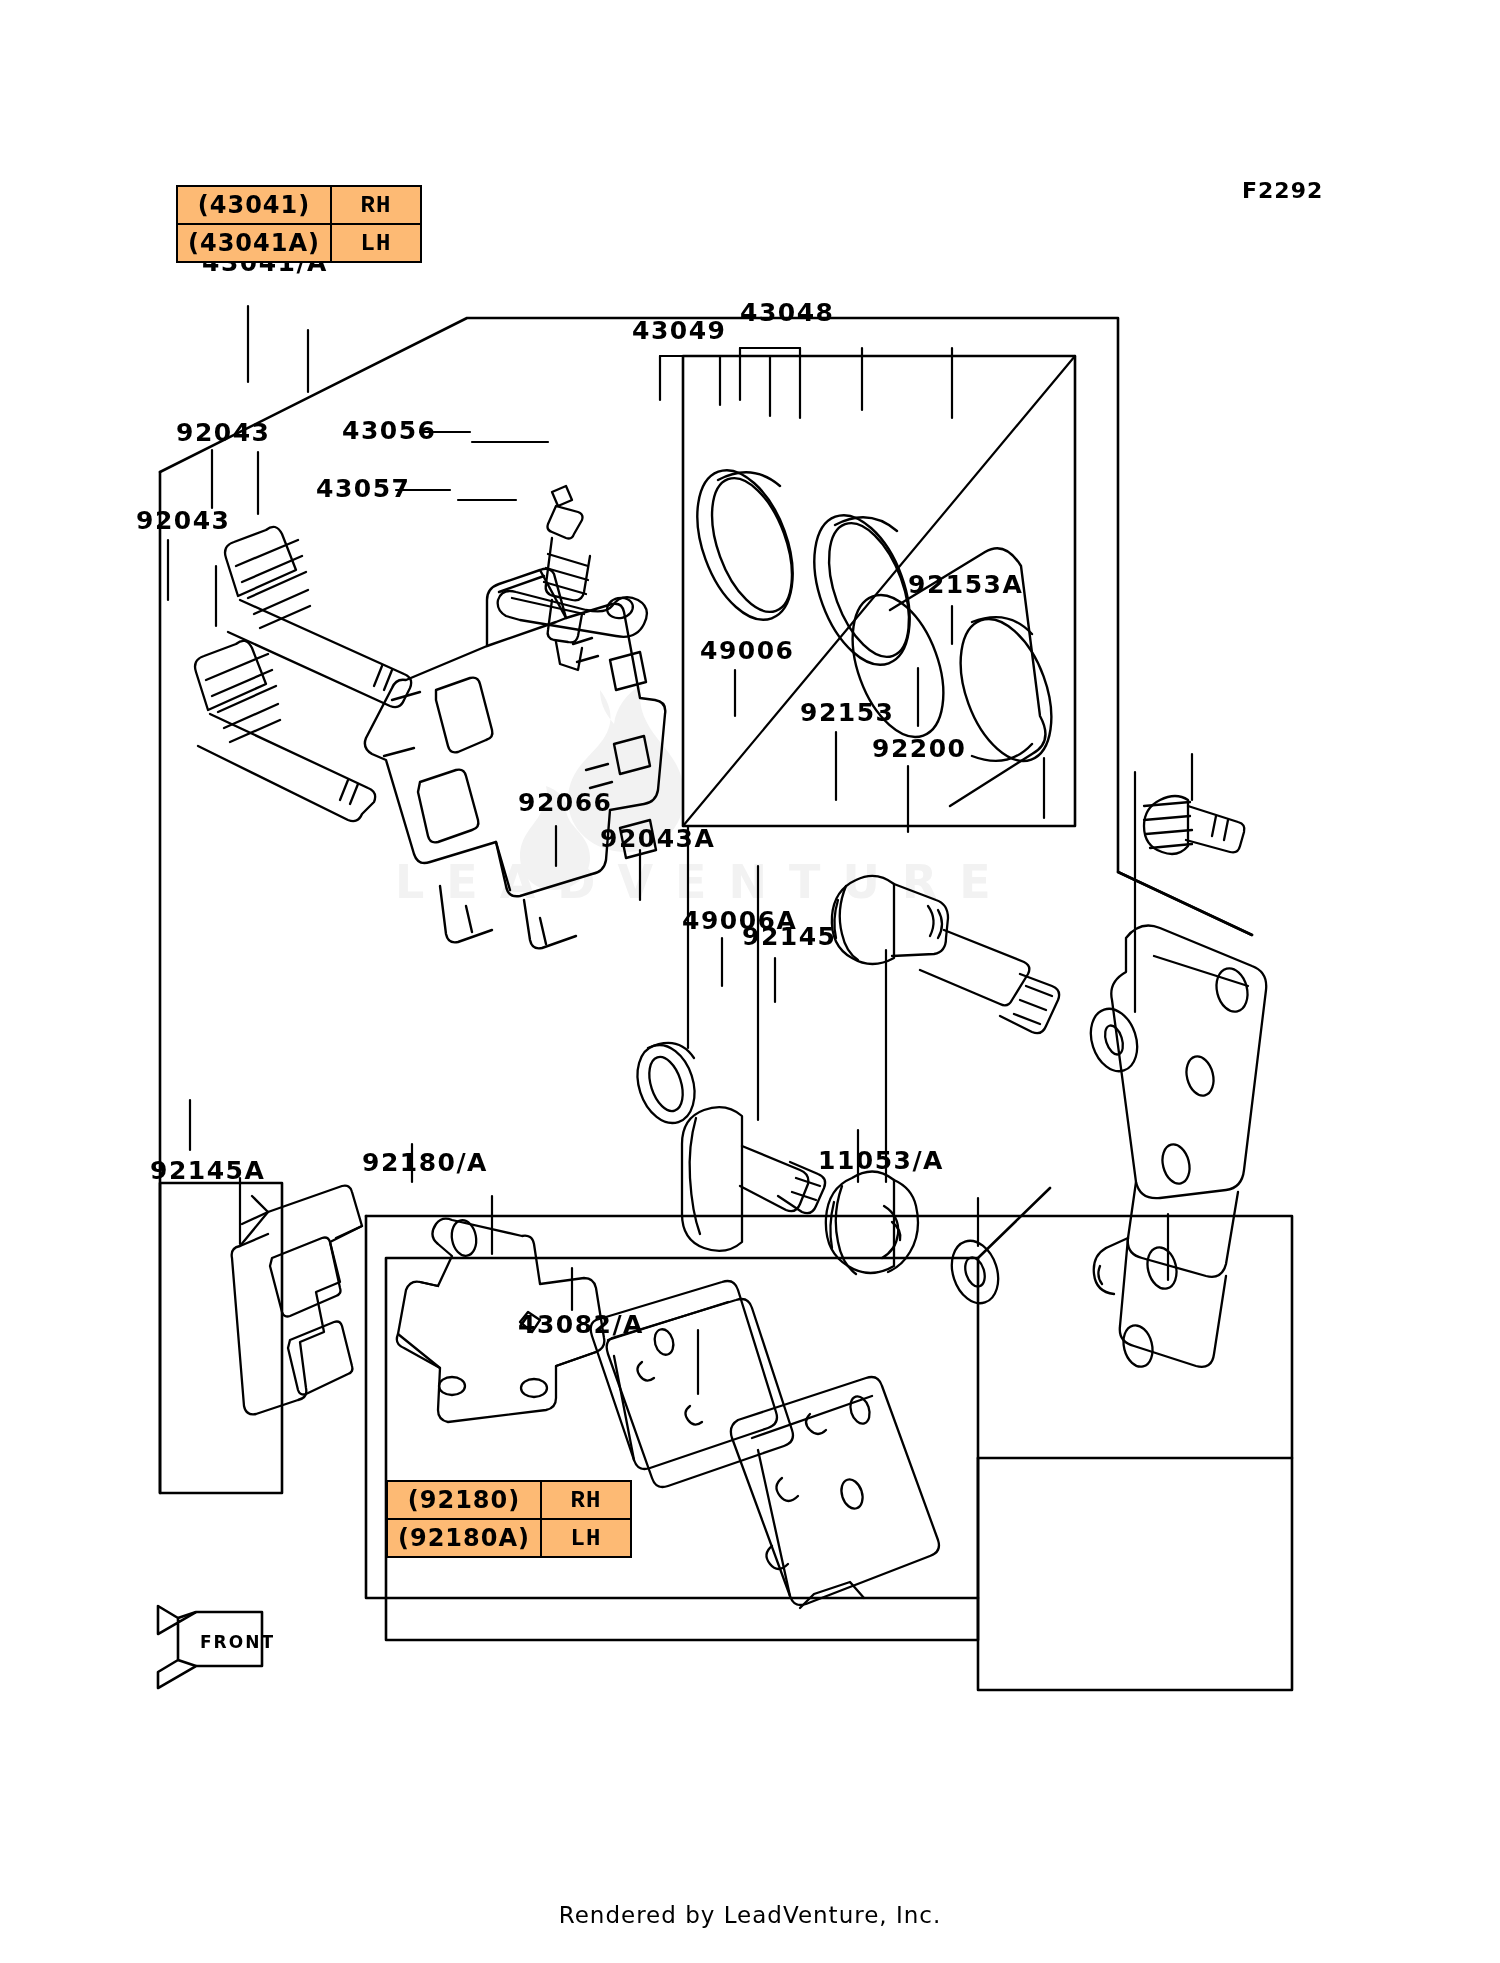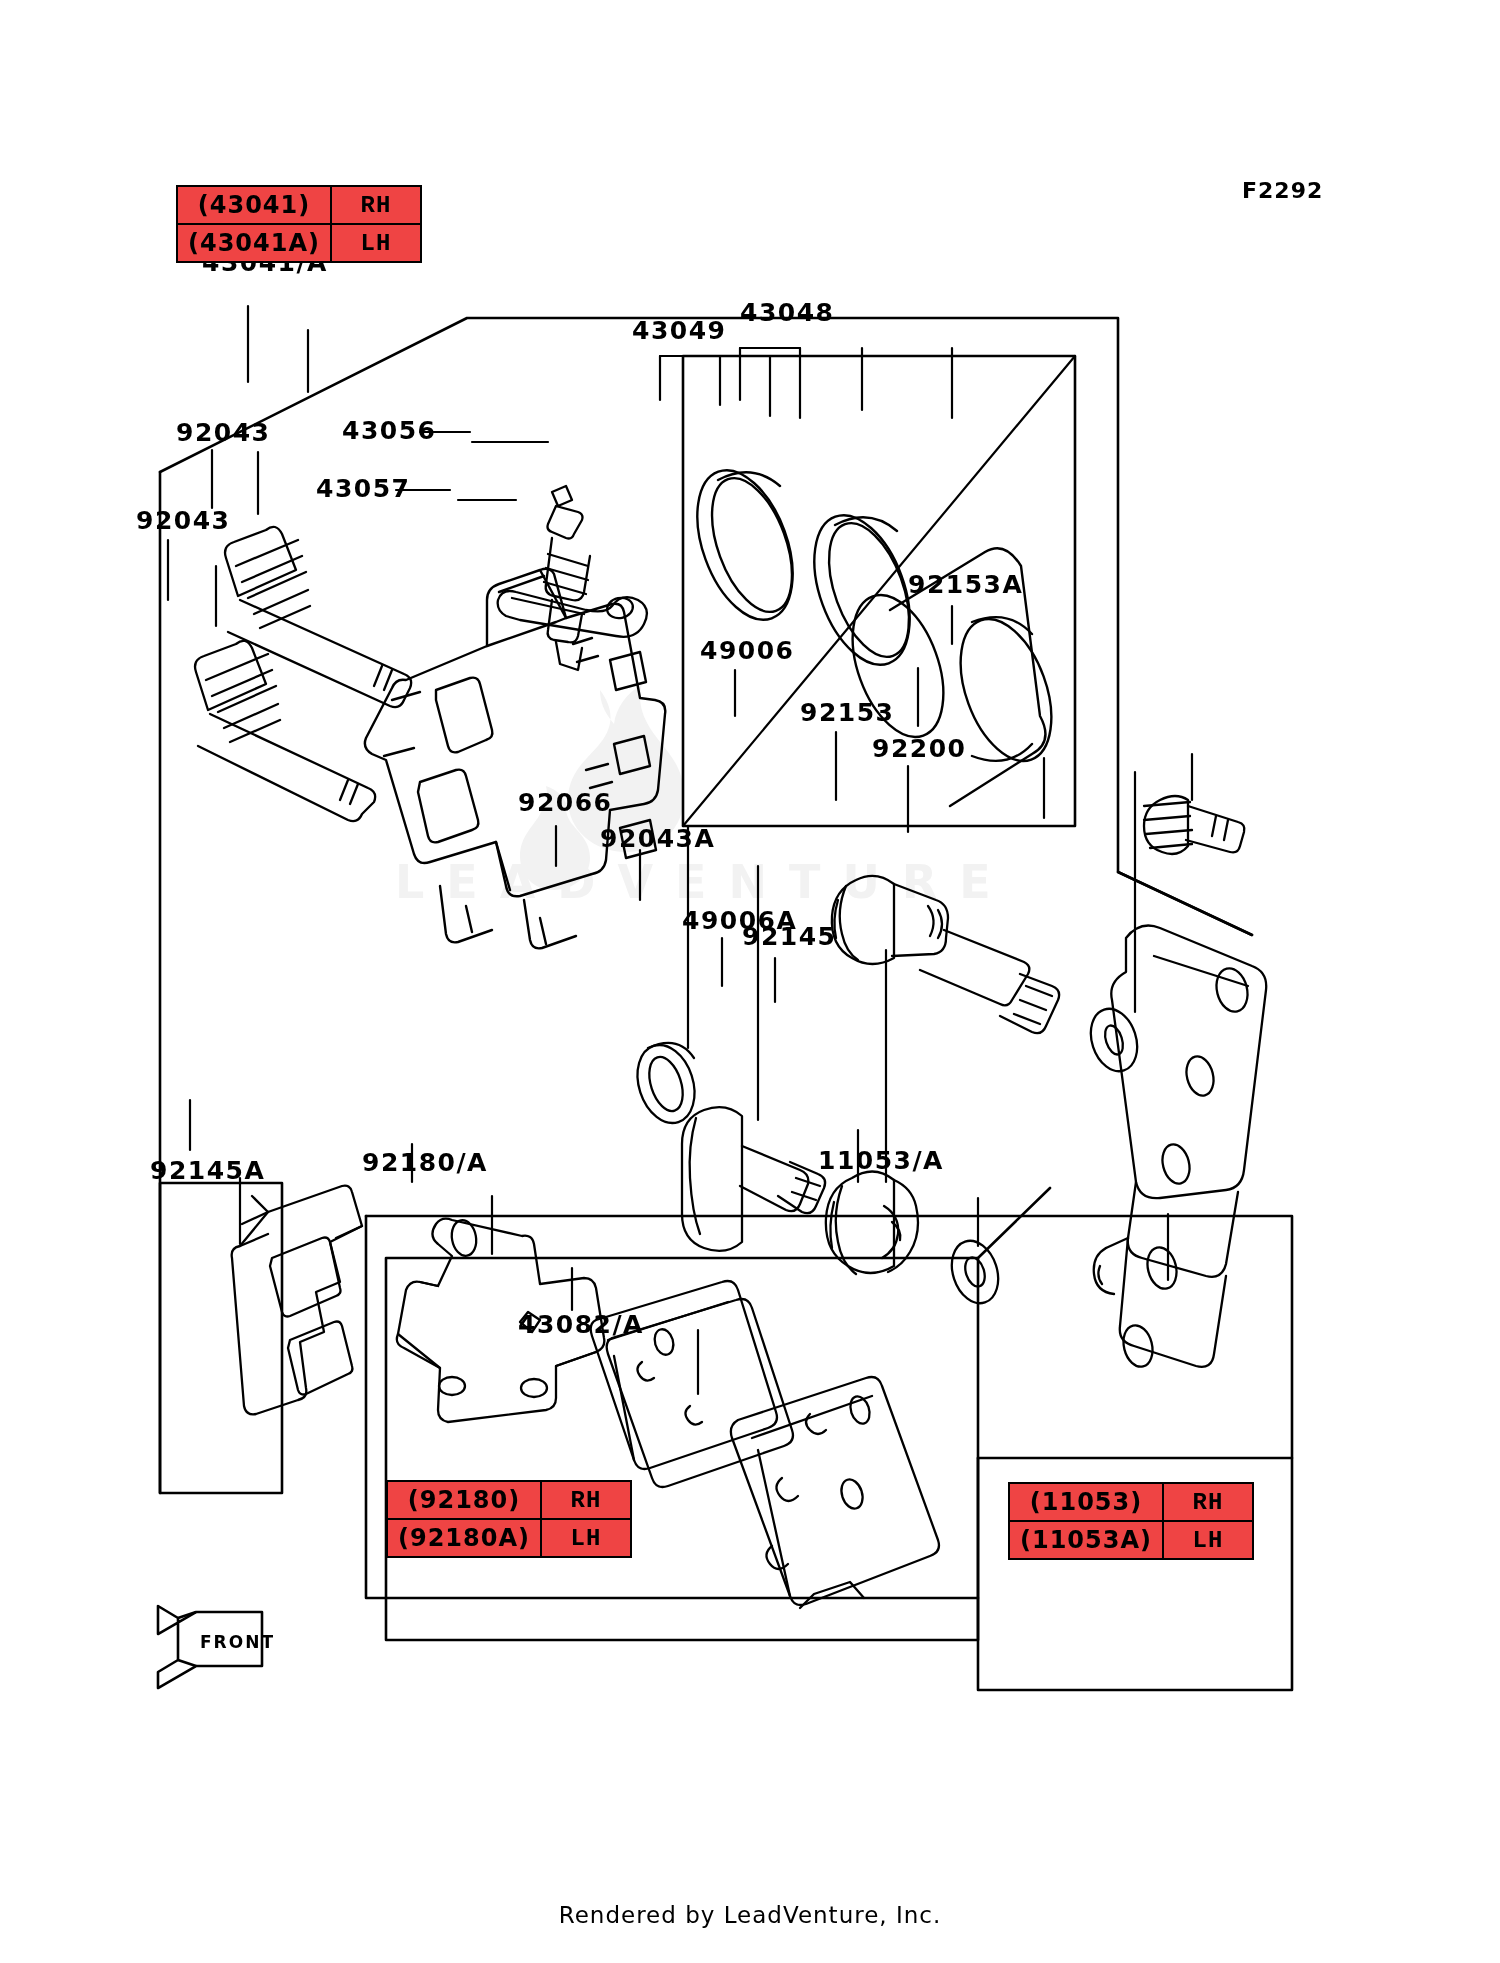--- a/index.html
+++ b/index.html
@@ -4,21 +4,21 @@
 <style>
   html,body{margin:0;padding:0;background:#ffffff;}
   body{width:1500px;height:1963px;position:relative;
        font-family:"DejaVu Sans","Liberation Sans",sans-serif;color:#000;}
   #stage{position:absolute;left:0;top:0;width:1500px;height:1963px;overflow:hidden;}
   svg.layer{position:absolute;left:0;top:0;width:1500px;height:1963px;}
   .lbl{position:absolute;font-weight:bold;font-size:25px;letter-spacing:1.5px;
        white-space:nowrap;line-height:1;}
   .code{position:absolute;font-size:22px;font-weight:bold;letter-spacing:1px;
         white-space:nowrap;}
-  table.ptbl{position:absolute;border-collapse:collapse;background:#ef4444;}
+  table.ptbl{position:absolute;border-collapse:collapse;background:#fdba74;}
   table.ptbl td{border:2px solid #000;font-weight:bold;font-size:24px;
        letter-spacing:1px;text-align:center;padding:3px 10px;height:30px;
        font-family:"DejaVu Sans","Liberation Sans",sans-serif;white-space:nowrap;}
   table.ptbl td.side{width:42px;padding:3px 23px;font-family:Liberation Mono, monospace;}
   .footer{position:absolute;left:0;width:1500px;text-align:center;
           font-size:23px;letter-spacing:1px;}
   .wm{position:absolute;color:#f2f2f2;font-weight:bold;pointer-events:none;}
   #wm-text{font-size:46px;letter-spacing:22px;}
 </style>
 </head>
@@ -475,32 +475,20 @@
         <td>(92180)</td>
         <td class="side">RH</td>
       </tr>
       <tr>
         <td>(92180A)</td>
         <td class="side">LH</td>
       </tr>
     </tbody>
   </table>
 
-  <table class="ptbl" style="left:1008px;top:1482px;">
-    <tbody>
-      <tr>
-        <td>(11053)</td>
-        <td class="side">RH</td>
-      </tr>
-      <tr>
-        <td>(11053A)</td>
-        <td class="side">LH</td>
-      </tr>
-    </tbody>
-  </table>
 
 
   <svg class="layer">
     <g fill="none" stroke="#000" stroke-width="2.6" stroke-linejoin="round">
       <path d="M158 1634 L196 1612 L262 1612 L262 1666 L196 1666 L158 1688
                L158 1672 L178 1660 L178 1618 L158 1606 Z"></path>
       <path d="M178 1618 L196 1612"></path>
       <path d="M178 1660 L196 1666"></path>
     </g>
     <text x="200" y="1648" font-family="DejaVu Sans, Liberation Sans, sans-serif" font-size="17" font-weight="bold" letter-spacing="2">FRONT</text>

